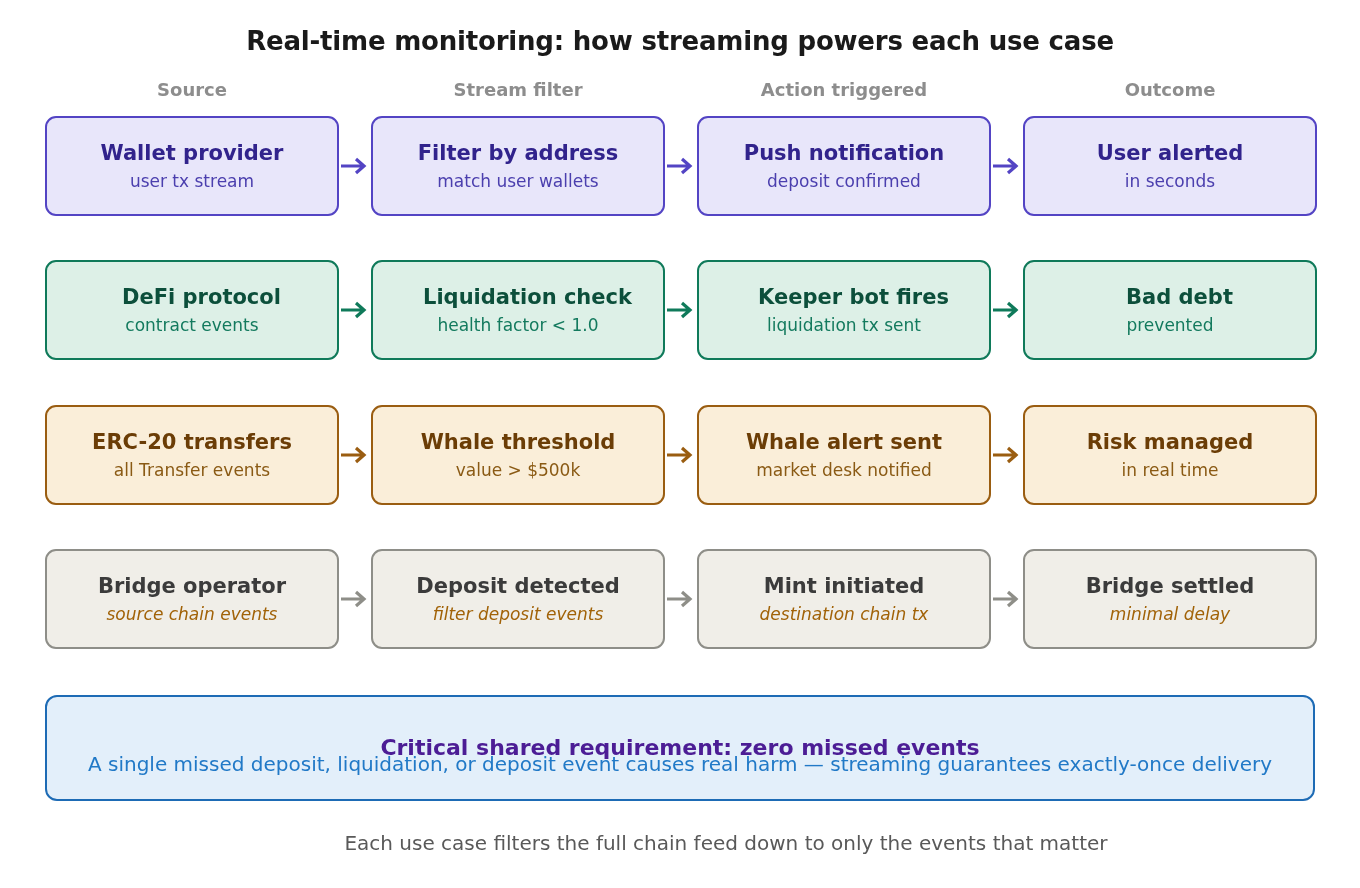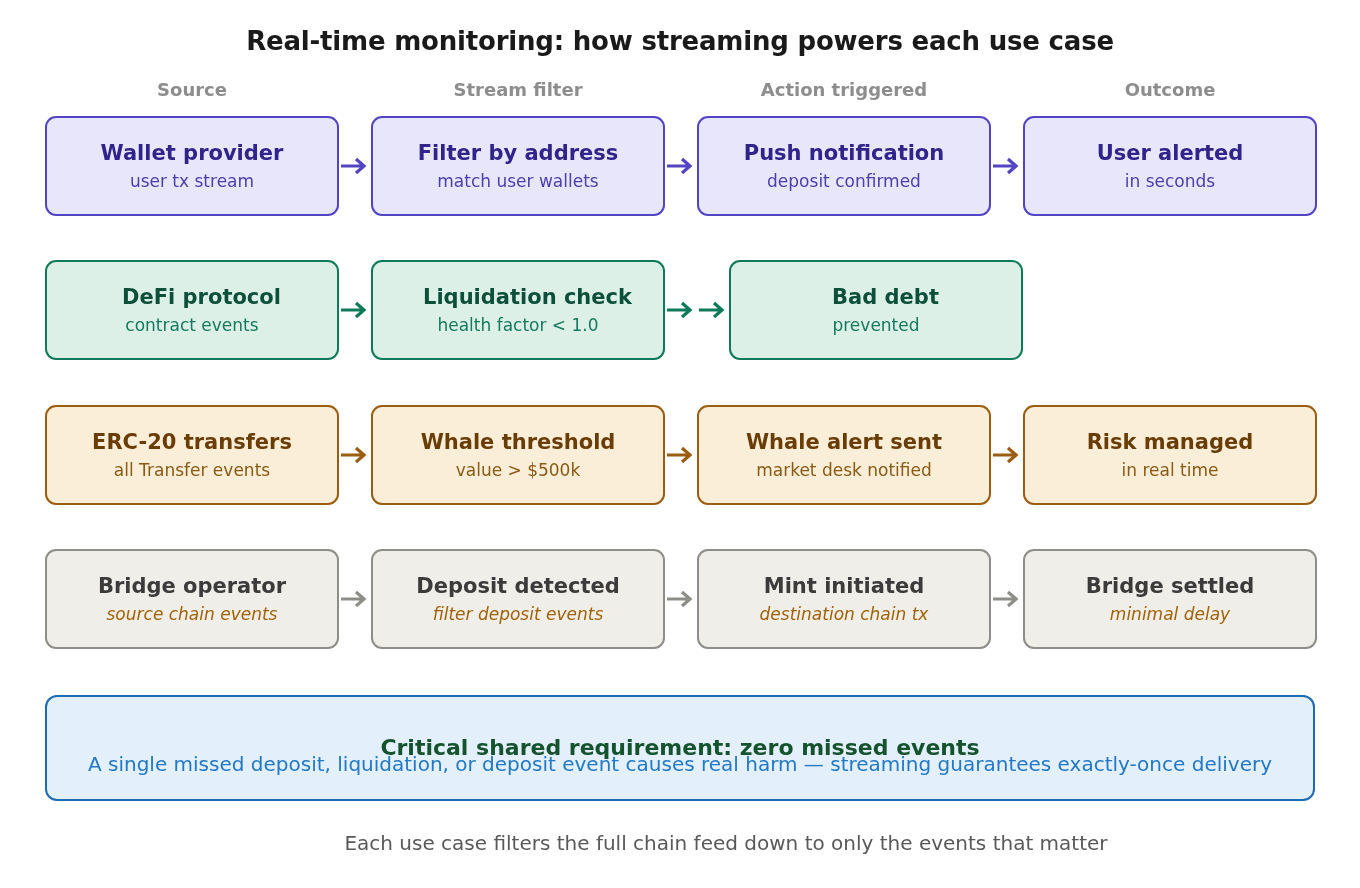--- a/index.html
+++ b/index.html
@@ -111,21 +111,21 @@
     border-radius: 12px;
     background: #e3effa;
     display: flex;
     flex-direction: column;
     align-items: center;
     justify-content: center;
   }
   #banner-title {
     font-size: 22px;
     font-weight: bold;
-    color: #14532d;
+    color: #4c1d95;
     line-height: 1.2;
   }
   #banner-sub {
     position: absolute;
     top: 752px;
     left: 0; width: 1360px;
     text-align: center;
     font-size: 20px;
     color: #2179c7;
     white-space: nowrap;
@@ -203,20 +203,24 @@
   </div>
   <div class="node c-green">
     <div class="node-title">Liquidation check</div>
     <div class="node-sub">health factor &lt; 1.0</div>
   </div>
   <div class="arrow">
     <svg width="32" height="22" viewBox="0 0 32 22">
         <path d="M2 11 H24 M17 4 L25 11 L17 18" fill="none" stroke="#0f7a5a" stroke-width="3.2"></path>
       </svg>
   </div>
+  <div class="node c-green">
+    <div class="node-title">Keeper bot fires</div>
+    <div class="node-sub">liquidation tx sent</div>
+  </div>
   <div class="arrow">
     <svg width="32" height="22" viewBox="0 0 32 22">
         <path d="M2 11 H24 M17 4 L25 11 L17 18" fill="none" stroke="#0f7a5a" stroke-width="3.2"></path>
       </svg>
   </div>
   <div class="node c-green">
     <div class="node-title">Bad debt</div>
     <div class="node-sub">prevented</div>
   </div>
 </div>

